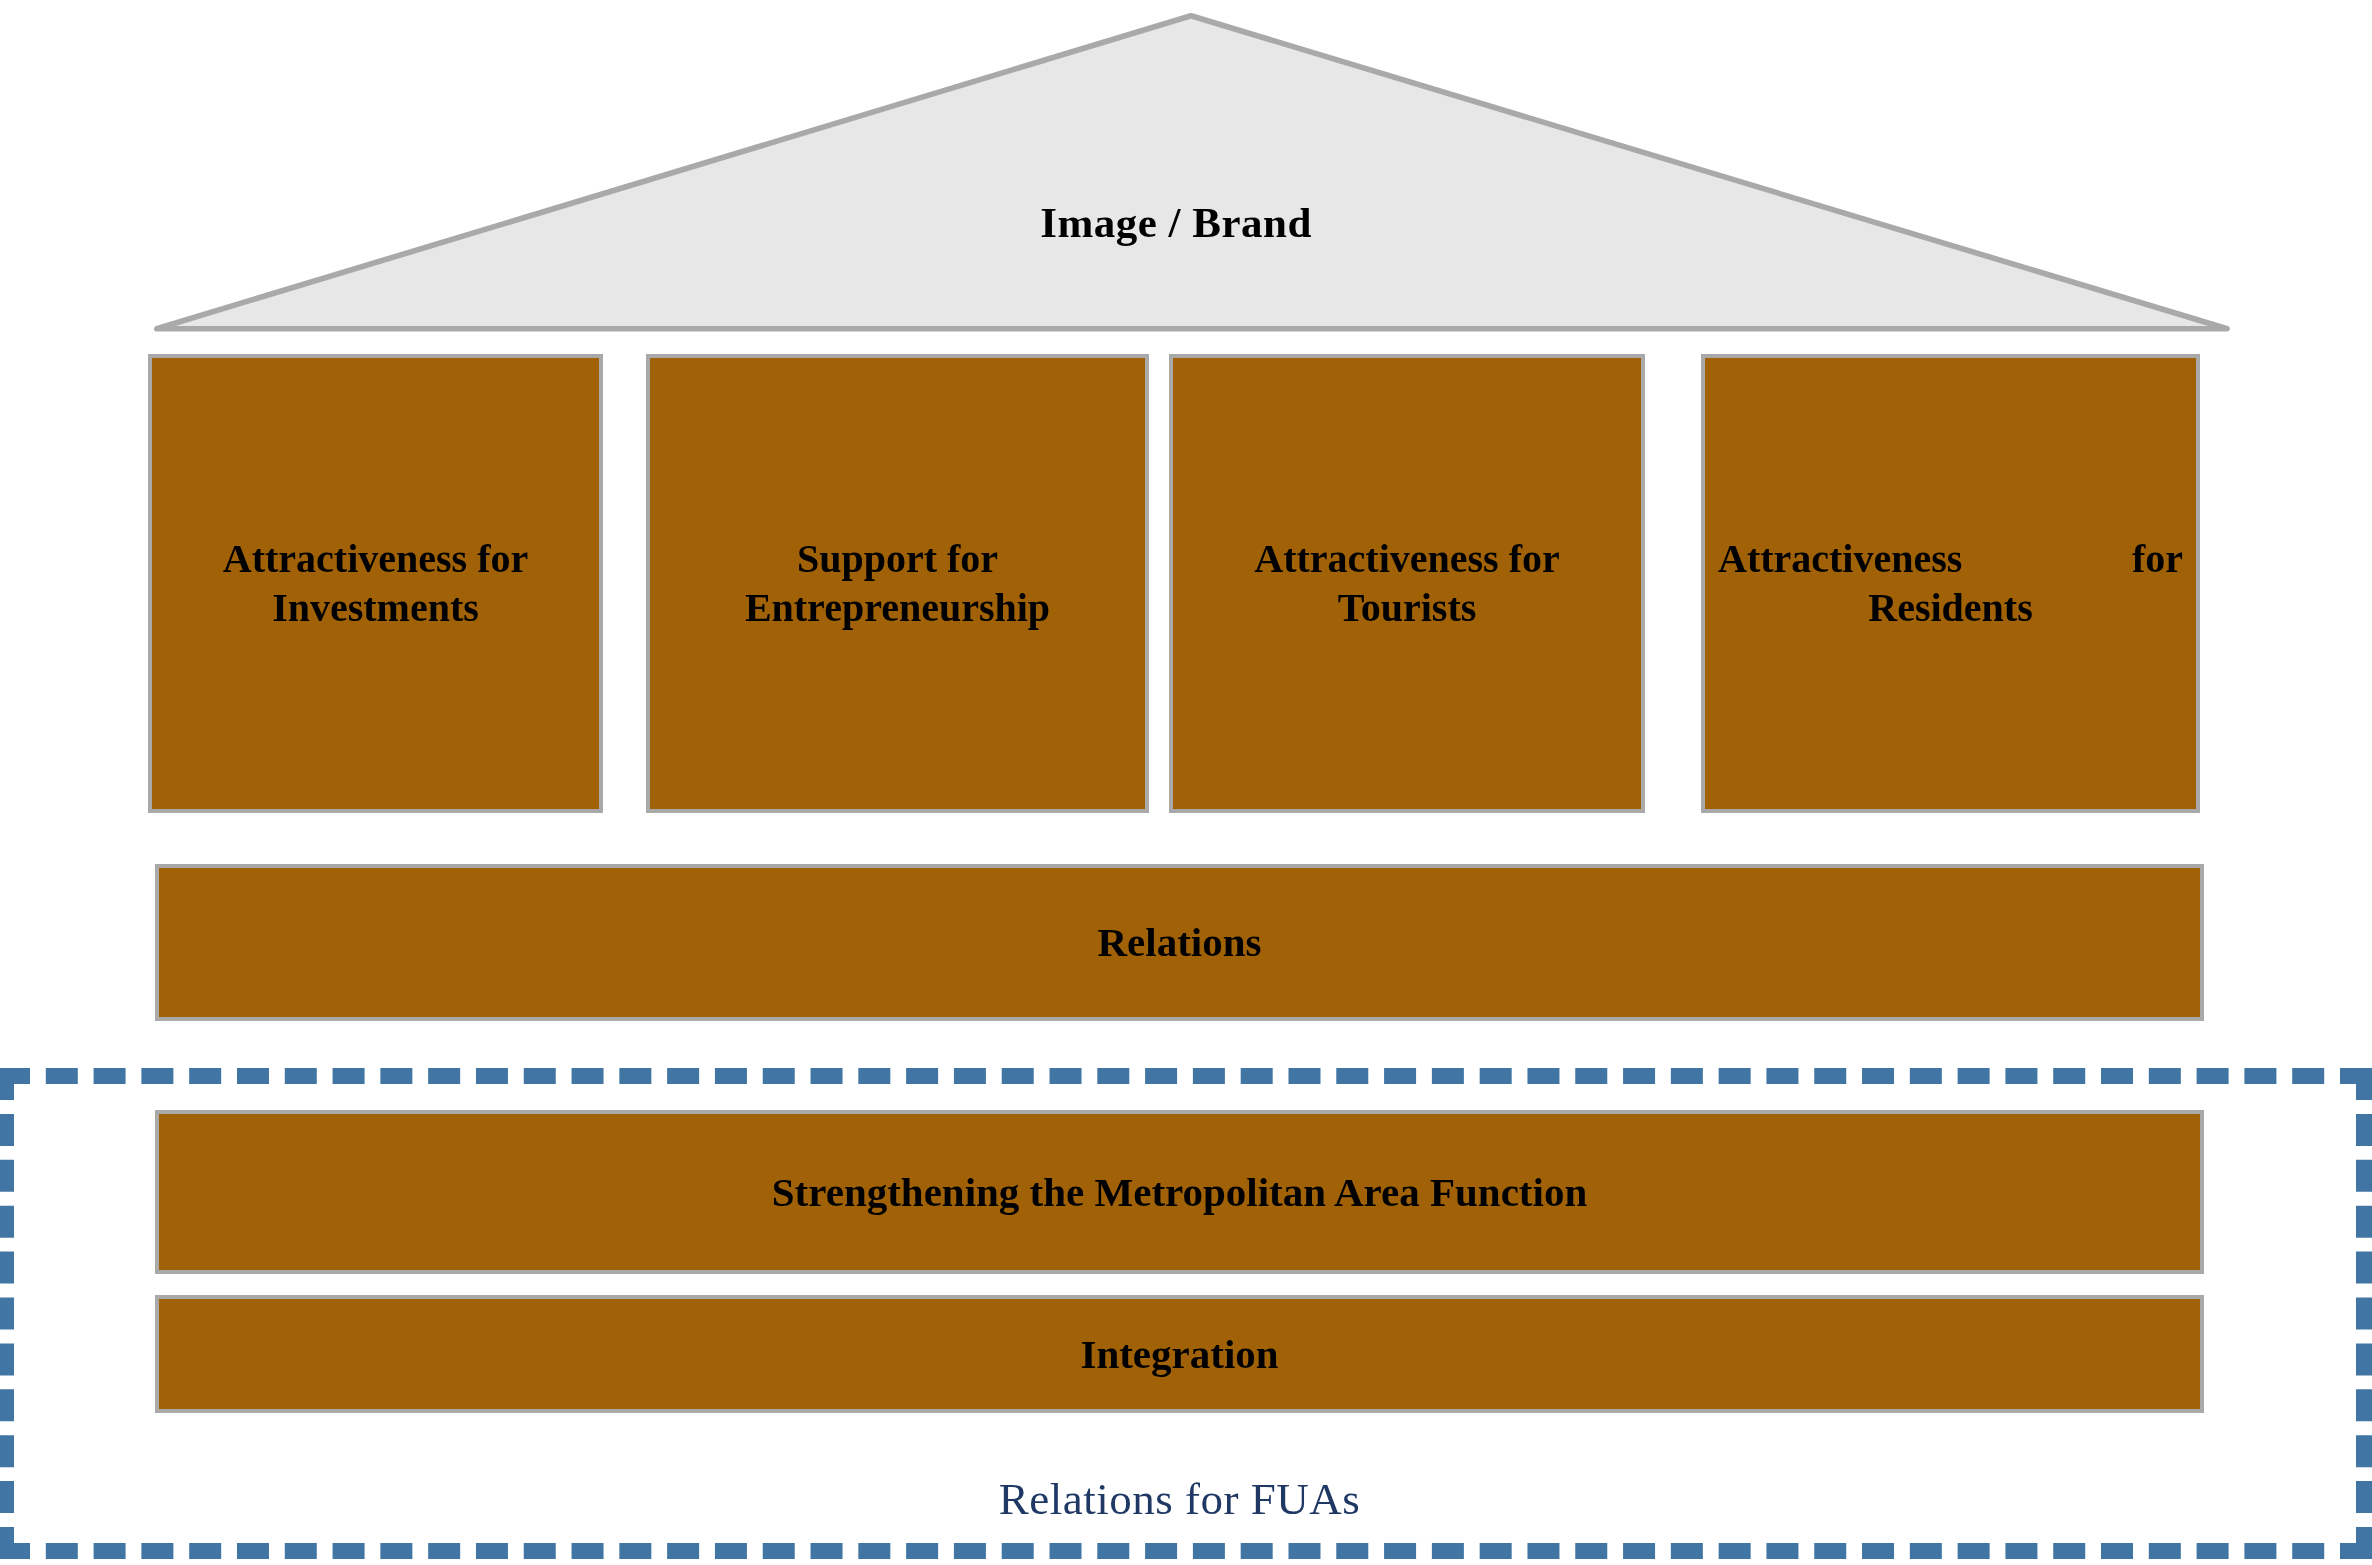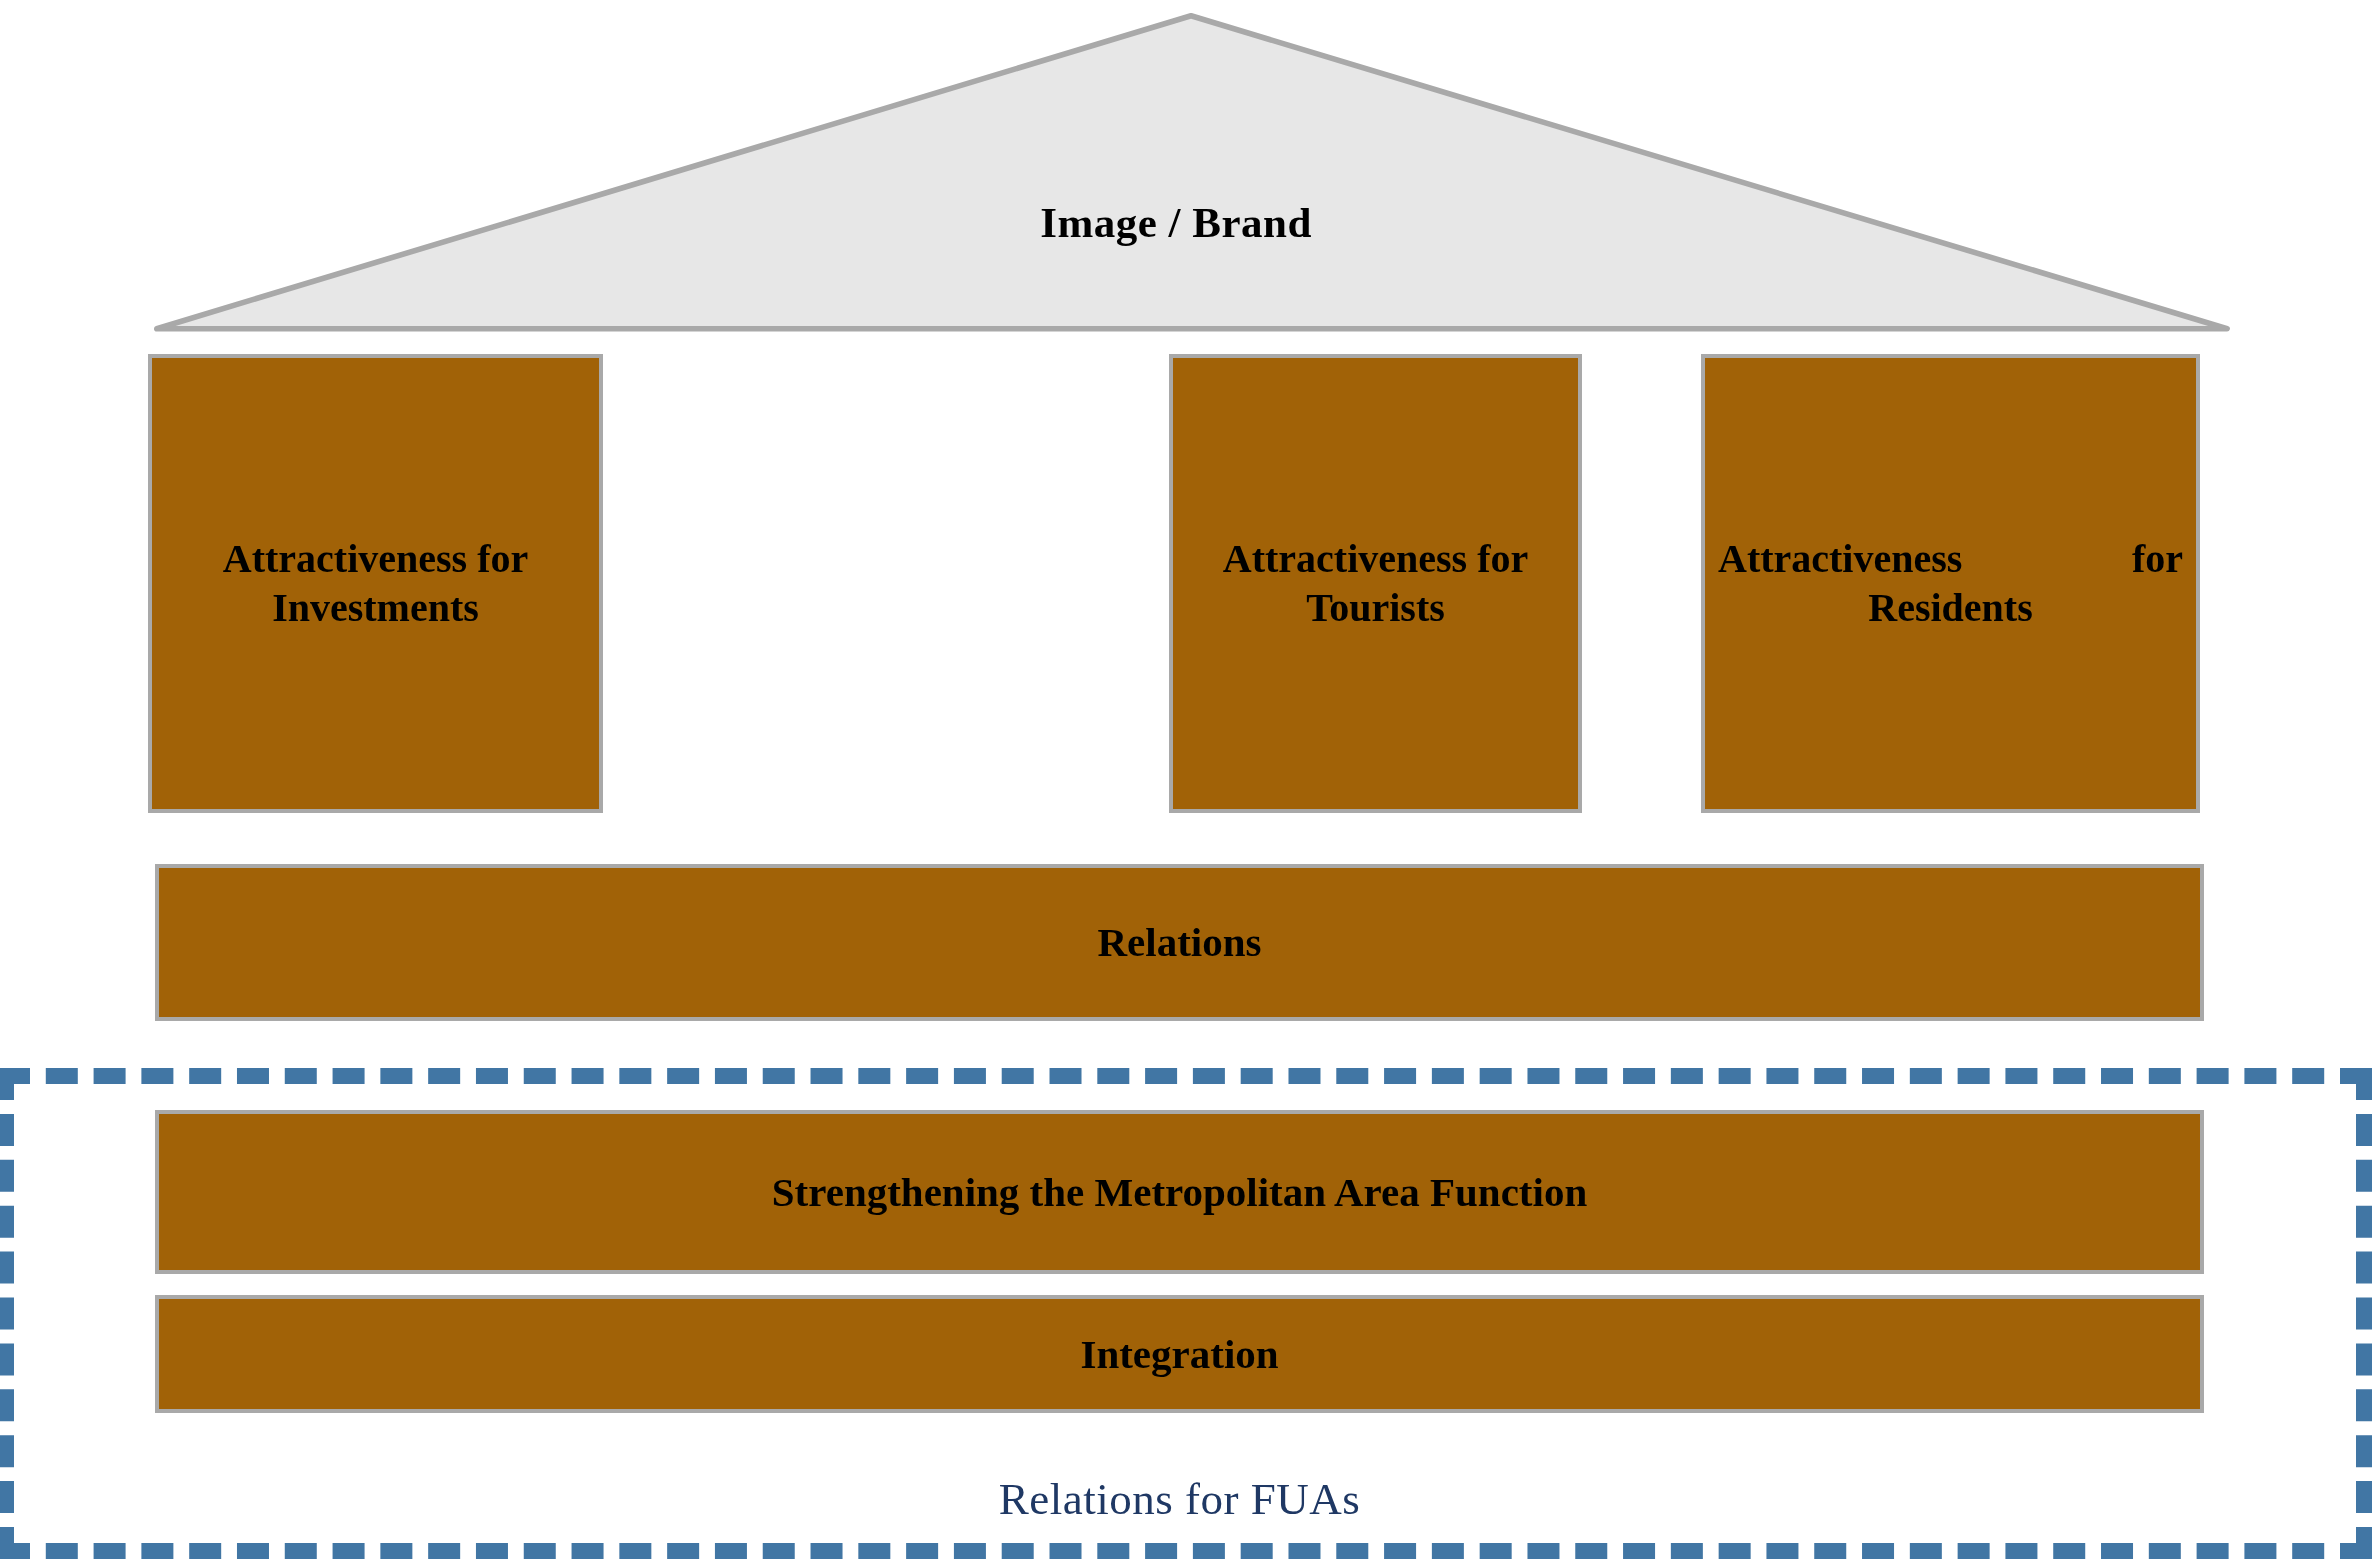--- a/index.html
+++ b/index.html
@@ -54,21 +54,21 @@
     color: #000000;
     line-height: 1.22;
   }
 
   
   .pillar { top: 354px; height: 459px; }
   .pillar .ptext { font-size: 40px; padding: 0 13px; }
 
   #pillar-0 { left: 148px;  width: 455px; }
   #pillar-1 { left: 646px;  width: 503px; }
-  #pillar-2 { left: 1169px; width: 413px; align-items: center; }
+  #pillar-2 { left: 1169px; width: 476px; align-items: center; }
   #pillar-3 { left: 1701px; width: 499px; }
 
   #pillar-3 .ptext { text-align: justify; text-align-last: center; }
 
   
   .bar { left: 155px; width: 2049px; }
   .bar .ptext { font-size: 41px; font-family: Liberation Serif, serif; }
 
   #bar-relations      { top: 864px;  height: 157px; }
   #bar-strengthening  { top: 1110px; height: 164px; }
@@ -108,20 +108,23 @@
     <svg width="2372" height="328" viewBox="0 0 2532 350" xmlns="http://www.w3.org/2000/svg">
       <polygon points="1250,4 2356,338 146,338" fill="#e7e7e7" stroke="#a9a9a9" stroke-width="6" stroke-linejoin="round"></polygon>
     </svg>
     <div class="roof-label">Image / Brand</div>
   </div>
 
   <div class="panel pillar" id="pillar-0">
     <div class="ptext">Attractiveness for Investments</div>
   </div>
 
+  <div class="panel pillar" id="pillar-1">
+    <div class="ptext">Support for Entrepreneurship</div>
+  </div>
 
   <div class="panel pillar" id="pillar-2">
     <div class="ptext">Attractiveness for Tourists</div>
   </div>
 
   <div class="panel pillar" id="pillar-3">
     <div class="ptext">Attractiveness for Residents</div>
   </div>
 
   <div class="panel bar" id="bar-relations">

